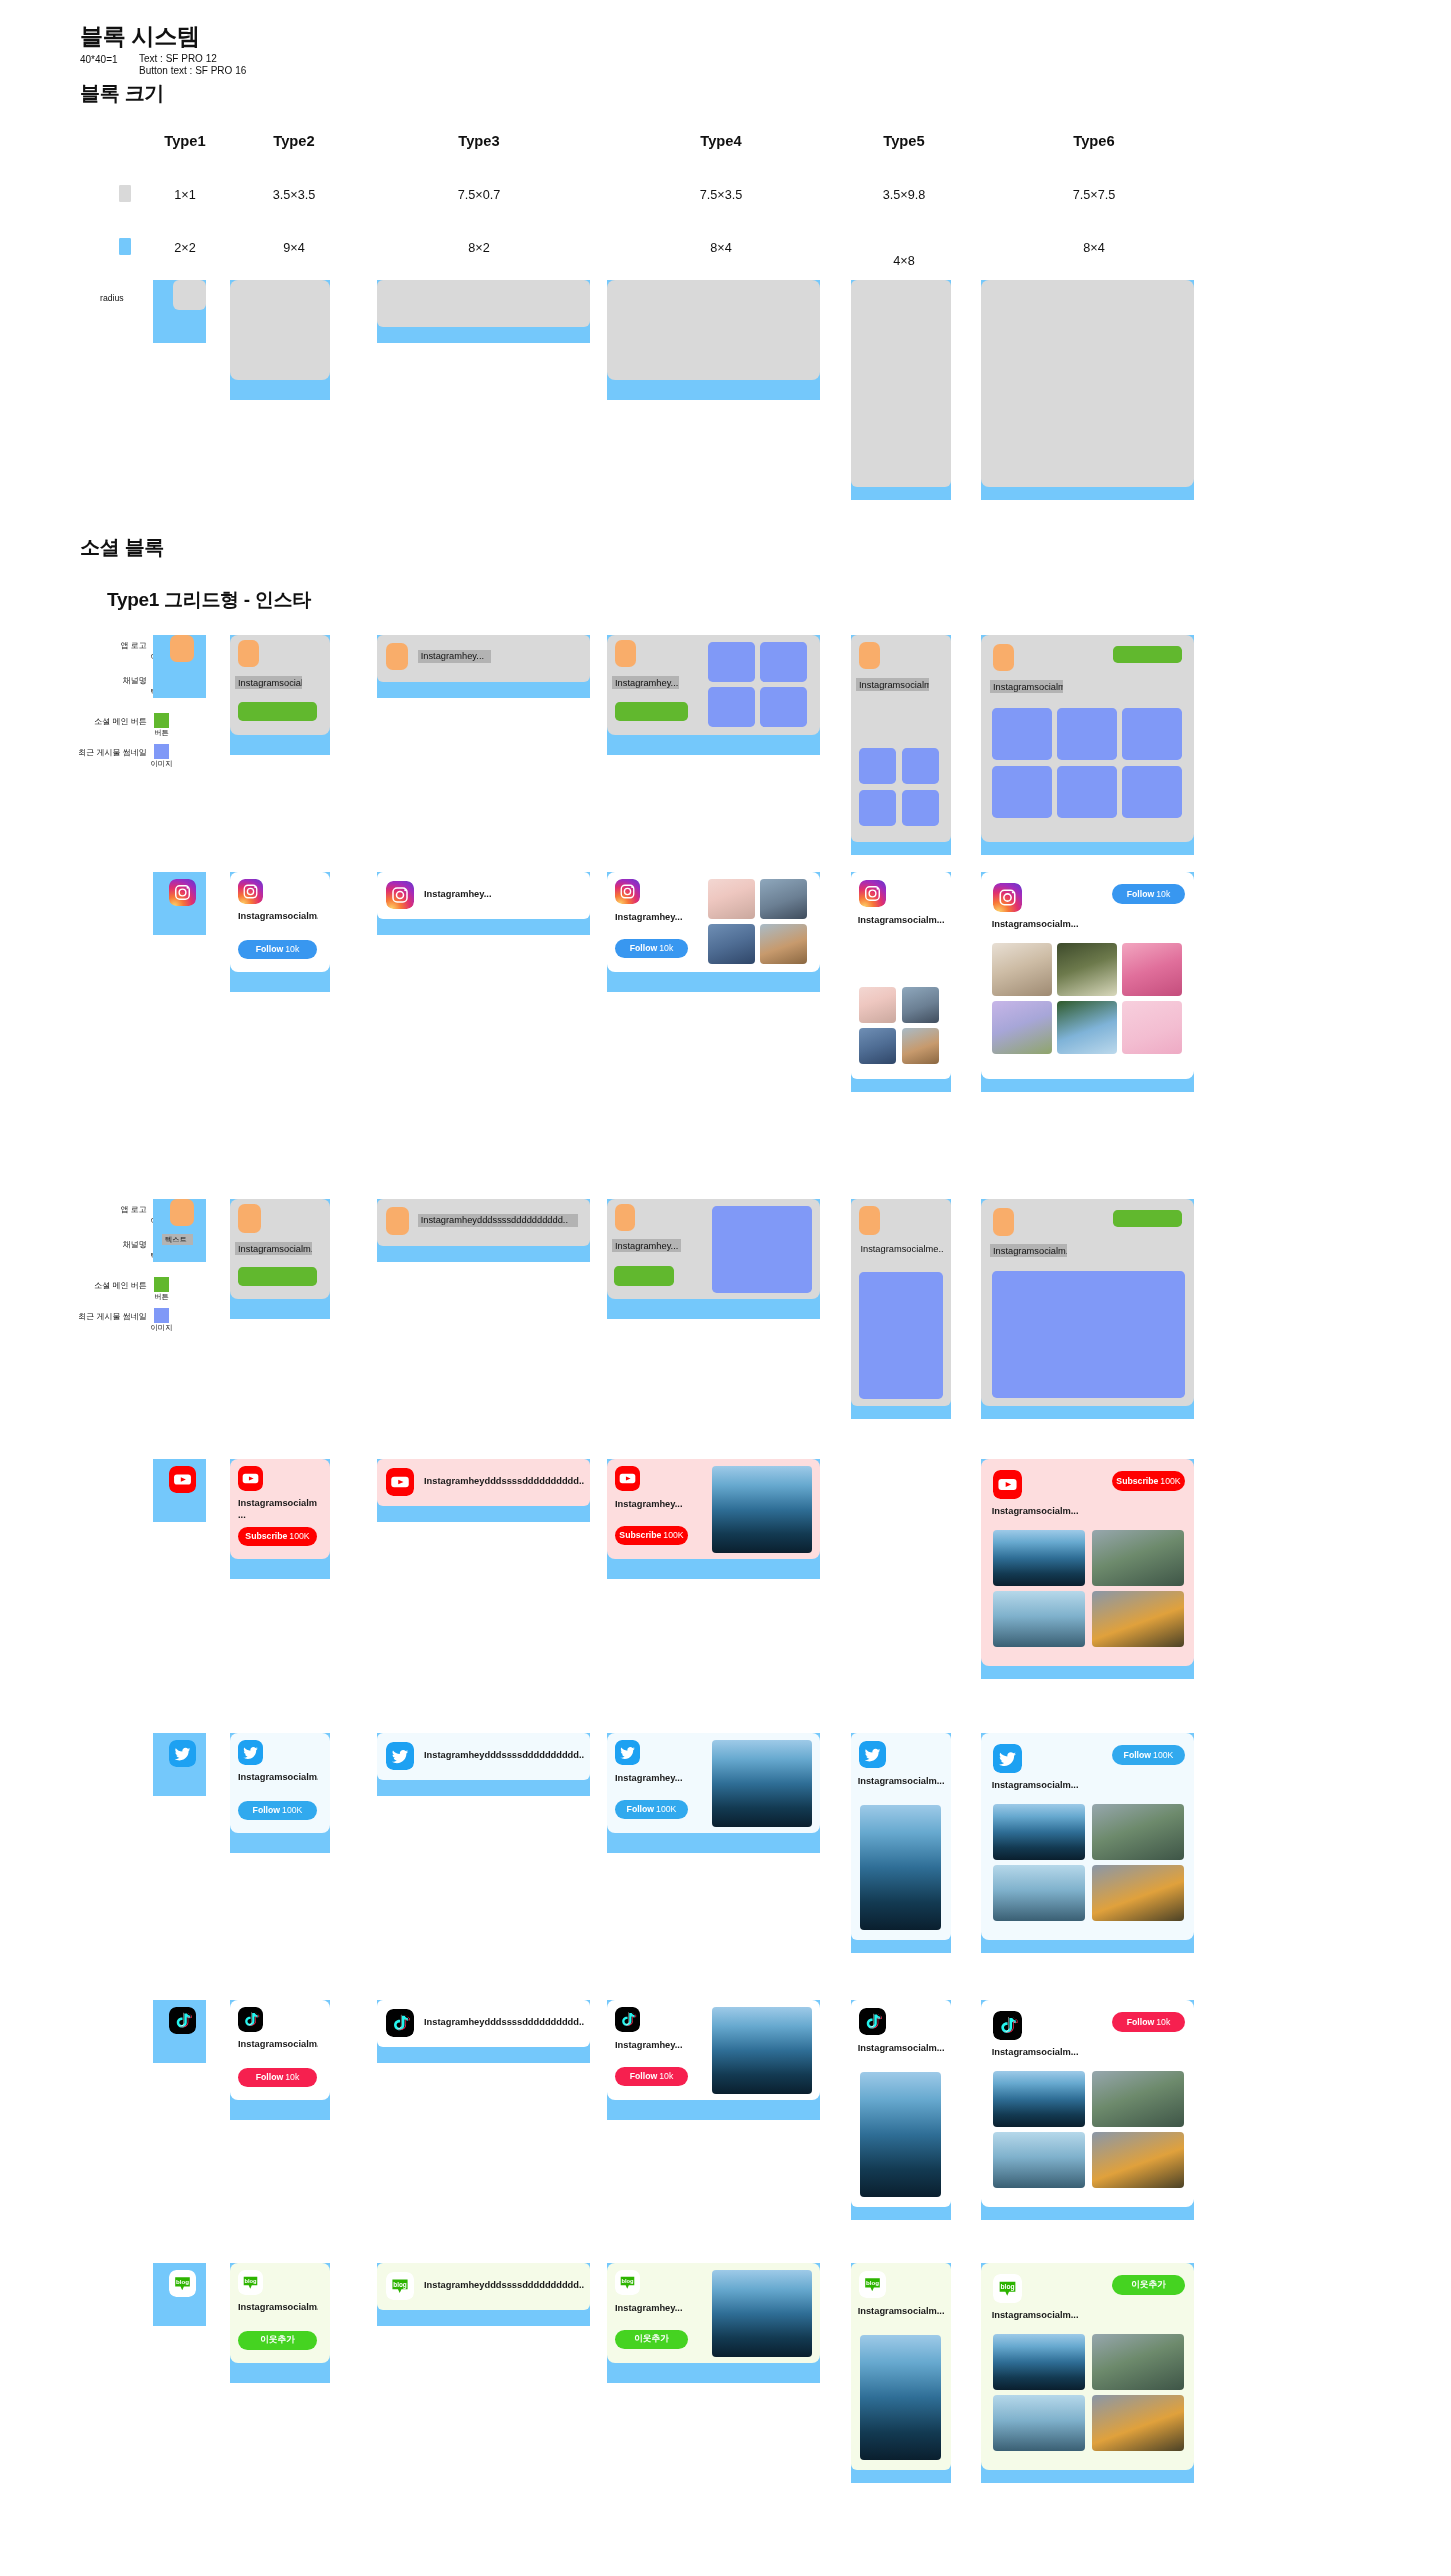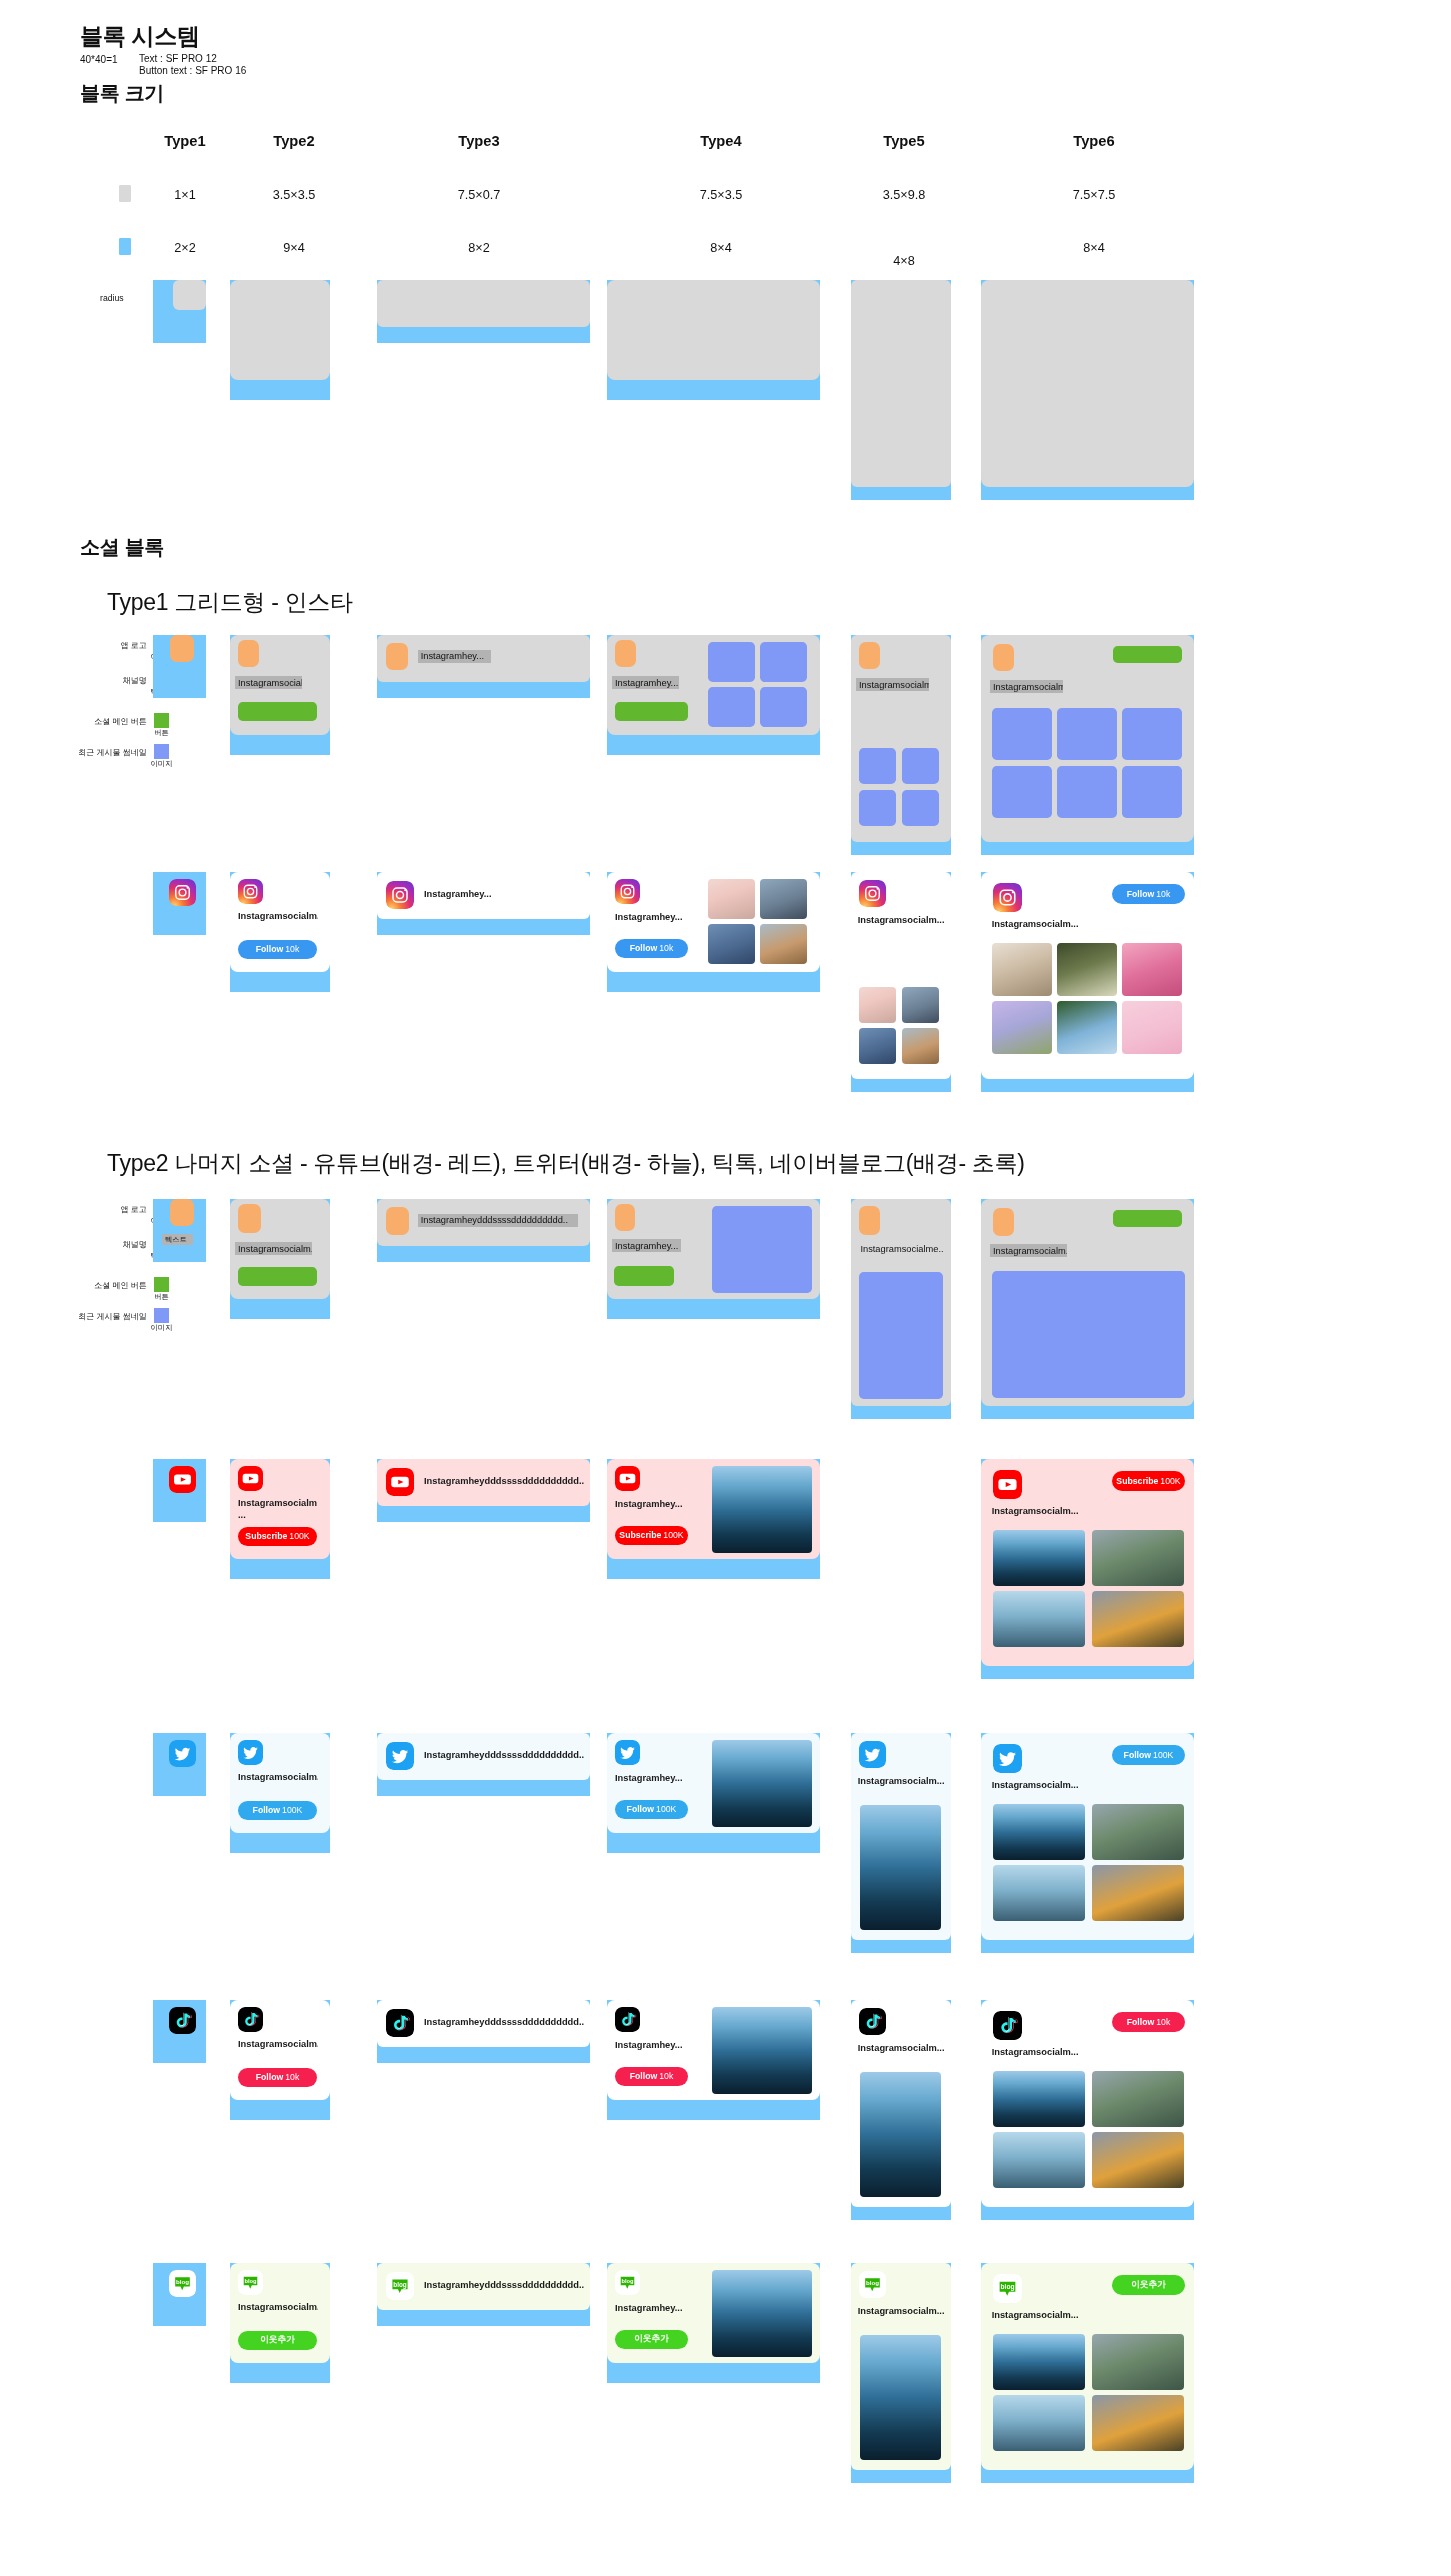--- a/index.html
+++ b/index.html
@@ -8,21 +8,21 @@
     background: #ffffff;
     font-family: "Liberation Sans", "DejaVu Sans", sans-serif;
     color: #111111;
     position: relative;
   }
   .page { position: relative; width: 1452px; height: 2576px; }
 
   
   .h1 { font-size: 23px; font-weight: bold; letter-spacing: -0.3px; }
   .h2 { font-size: 20px; font-weight: bold; letter-spacing: -0.3px; }
-  .h3 { font-size: 23px; font-weight: normal; letter-spacing: -0.3px; }
+  .h3 { font-size: 19px; font-weight: bold; letter-spacing: -0.3px; }
   .meta { font-size: 10px; line-height: 1.5; }
 
   .abs { position: absolute; }
 
   
   .type-col-head { font-size: 14.7px; font-weight: bold; text-align: center; }
   .size-cell { font-size: 12.7px; text-align: center; }
   .radius-lbl { font-size: 8.7px; }
   .sw { width: 12px; height: 17.3px; border-radius: 1.3px; }
   .sw-gray { background: #d9d9d9; }
@@ -336,21 +336,20 @@
           <div class="ph" style="left:10.7px;top:71px;width:60px;height:53px;background-image:linear-gradient(160deg,#e8dfd4 0%,#cdbca5 45%,#9e8a72 100%);"></div>
           <div class="ph" style="left:76px;top:71px;width:60px;height:53px;background-image:linear-gradient(160deg,#3d4a2b 0%,#6d7a4c 45%,#d8d8bc 100%);"></div>
           <div class="ph" style="left:141px;top:71px;width:60px;height:53px;background-image:linear-gradient(160deg,#f2a6c0 0%,#e06f9b 50%,#c44d7c 100%);"></div>
           <div class="ph" style="left:10.7px;top:129px;width:60px;height:53px;background-image:linear-gradient(160deg,#c7b6e8 0%,#a7a6d8 45%,#8fa56a 100%);"></div>
           <div class="ph" style="left:76px;top:129px;width:60px;height:53px;background-image:linear-gradient(160deg,#2f5a2a 0%,#7fb3d8 55%,#bcd9ec 100%);"></div>
           <div class="ph" style="left:141px;top:129px;width:60px;height:53px;background-image:linear-gradient(160deg,#f7cfdd 0%,#f3bdd1 60%,#eeaac4 100%);"></div>
         </div>
       </div>
     </div>
 
-  <div class="abs h3" style="left:107px; top:1148px;">Type2 나머지 소셜 - 유튜브(배경- 레드), 트위터(배경- 하늘), 틱톡, 네이버블로그(배경- 초록)</div>
 
   <div class="abs" id="legend-2" style="left:53px; top:1201px;">
       <div class="lg-lbl" style="position:absolute;left:-13.3px;top:3.3px;width:107px;">앱 로고</div>
       <div class="lg-sw" style="position:absolute;left:101px;top:0px;background:#f9ad6a;"></div>
       <div class="lg-sub" style="position:absolute;left:92px;top:15.3px;width:33px;">아이콘</div>
       <div class="lg-lbl" style="position:absolute;left:-13.3px;top:38px;width:107px;">채널명</div>
       <div class="lg-sw" style="position:absolute;left:101px;top:35px;background:#b3b3b3;"></div>
       <div class="lg-sub" style="position:absolute;left:92px;top:50px;width:33px;">텍스트</div>
       <div class="lg-lbl" style="position:absolute;left:-13.3px;top:79px;width:107px;">소셜 메인 버튼</div>
       <div class="lg-sw" style="position:absolute;left:101px;top:76px;background:#61b82e;"></div>

